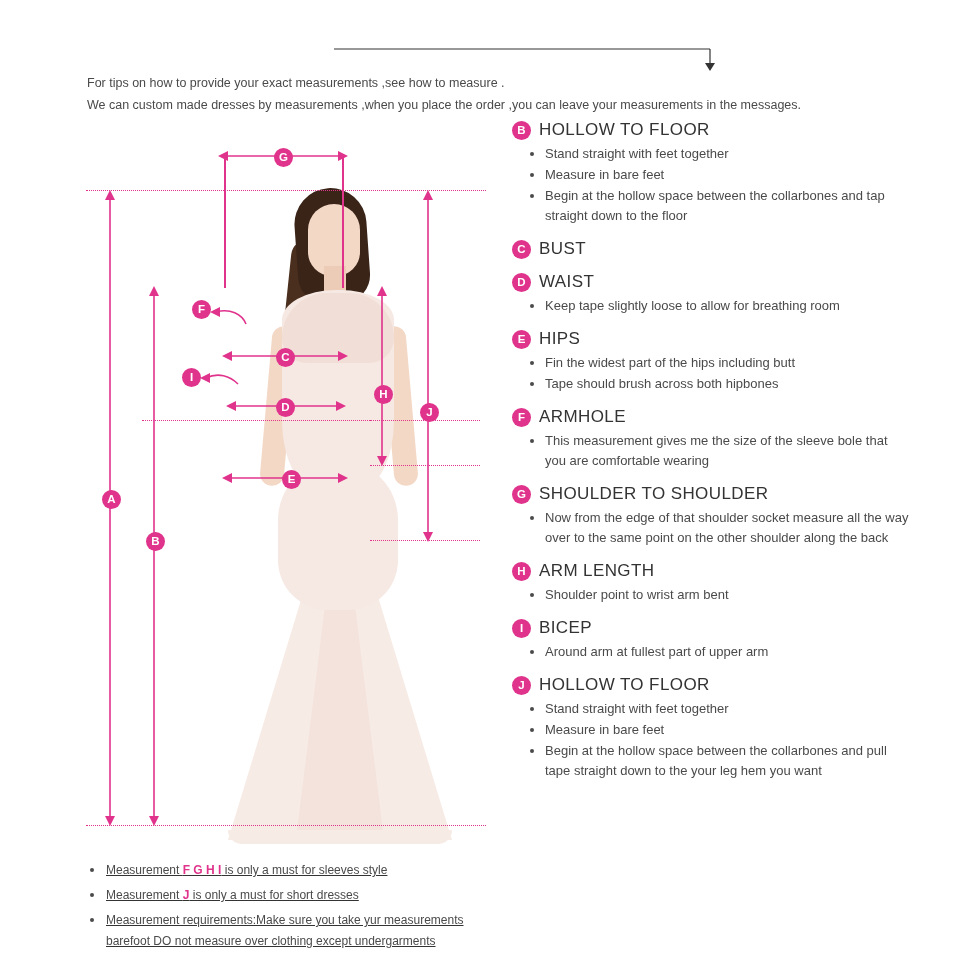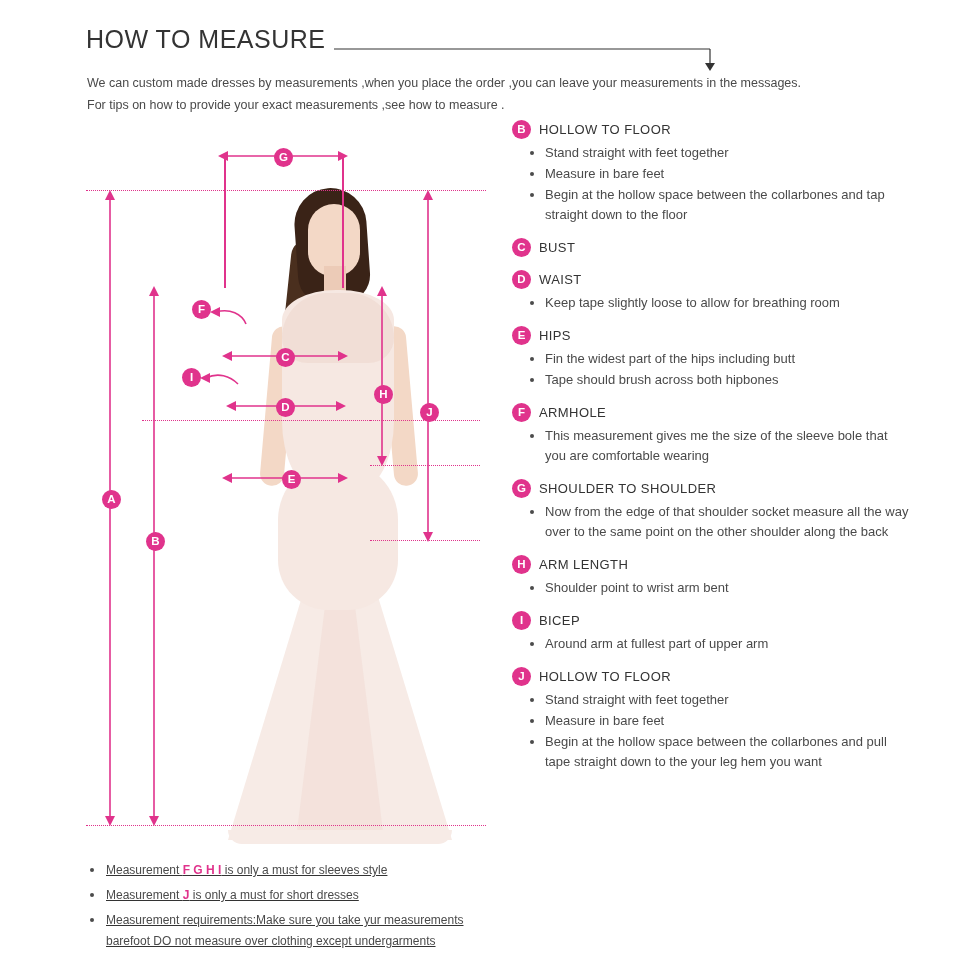--- a/index.html
+++ b/index.html
@@ -190,21 +190,21 @@
     width: 400px;
   }
   .info-group { margin-bottom: 13px; position: relative; }
   .group-head {
     display: flex;
     align-items: center;
     gap: 8px;
     margin-bottom: 4px;
   }
   .group-title {
-    font-size: 13px;
+    font-size: 17px;
     color: #333;
     letter-spacing: .4px;
   }
   .bullets { margin: 0; padding: 0; list-style: none; }
   .bullets li {
     position: relative;
     padding-left: 33px;
     font-size: 13px;
     color: #4a4a4a;
     line-height: 20px;
@@ -243,31 +243,30 @@
     width: 4px; height: 4px;
     border-radius: 50%;
     background: #4b4b4b;
   }
   .hl { color: #e0338c; font-weight: bold; }
 </style>
 </head>
 <body>
 
 <div id="header">
-  <h1 id="title">HOW TO MEASURE</h1>
   <svg id="header-arrow" viewBox="0 0 386 36">
     <path d="M0 10 H376" stroke="#333" stroke-width="1.2" fill="none"></path>
     <path d="M376 10 V28" stroke="#333" stroke-width="1.2" fill="none"></path>
     <path d="M371 24 L376 32 L381 24 Z" fill="#333"></path>
   </svg>
 </div>
 
 <div id="intro">
+  <div>For tips on how to provide your exact measurements ,see how to measure .</div>
   <div>We can custom made dresses by measurements ,when you place the order ,you can leave your measurements in the messages.</div>
-  <div>For tips on how to provide your exact measurements ,see how to measure .</div>
 </div>
 
 <div id="diagram">
 
   <div id="dressbox">
     <div class="figure-wrap">
       <div class="hair2"></div>
       <div class="hair"></div>
       <div class="face"></div>
       <div class="neck"></div>

